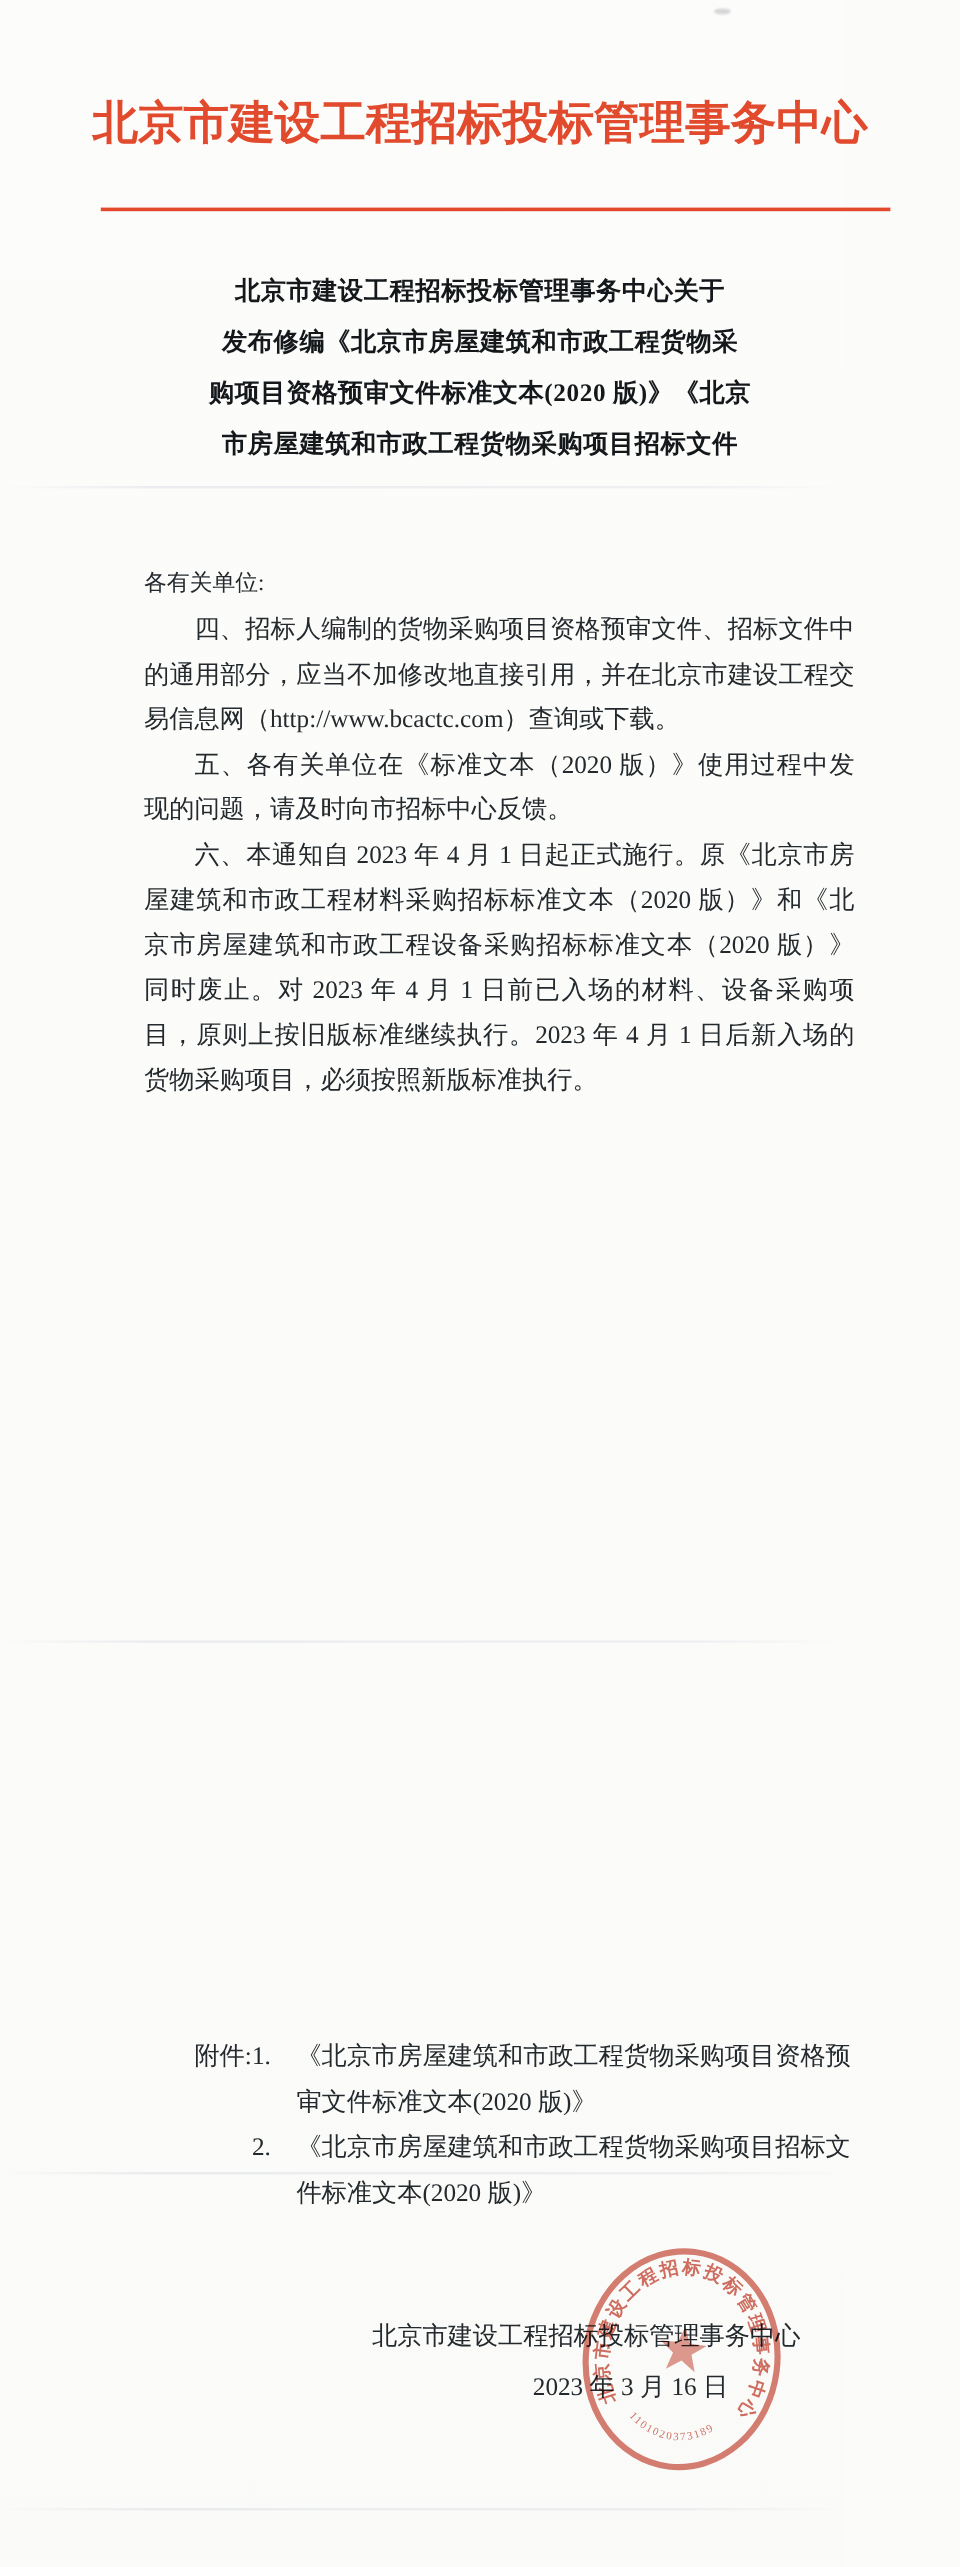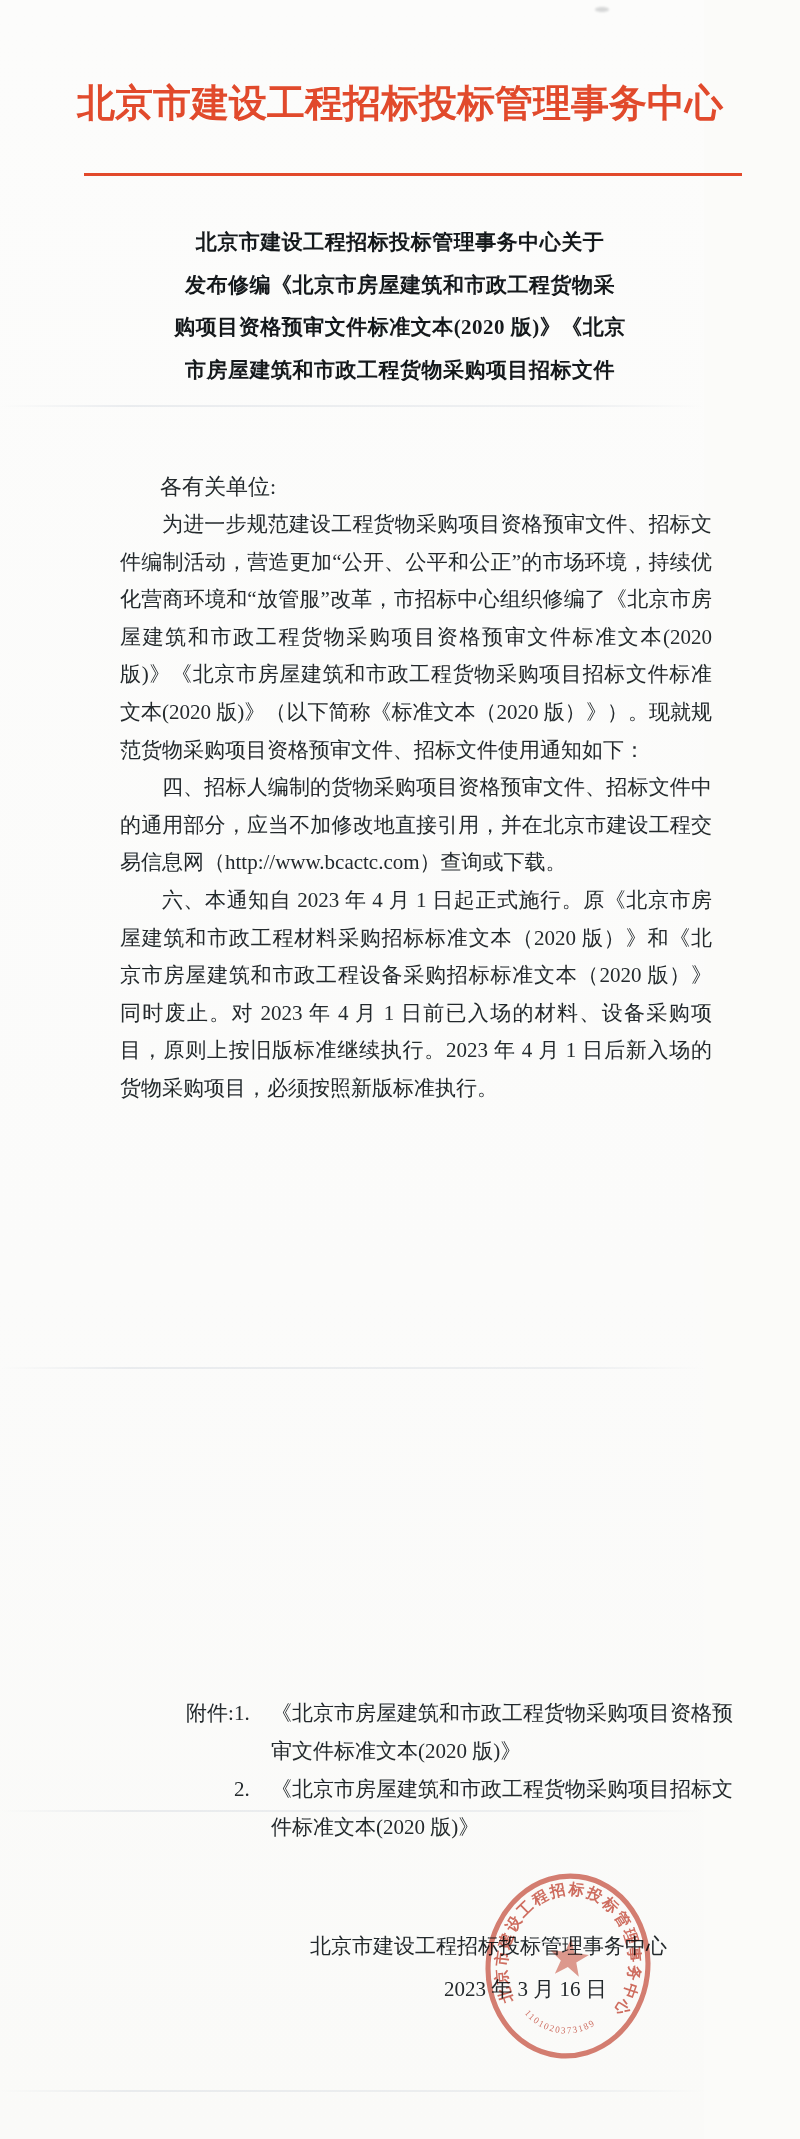--- a/index.html
+++ b/index.html
@@ -30,32 +30,32 @@
     position:absolute; top:173px; left:84px; width:658px; height:3px;
     background:#e2492b;
   }
   .doc-title {
     position:absolute; top:221px; left:60px; width:680px;
     text-align:center; font-weight:bold; font-size:21px; line-height:42.5px;
     color:#14181b; letter-spacing:0.5px;
   }
   .salutation {
     position:absolute; top:472px; left:120px;
-    font-size:22px; line-height:30px; color:#23292c;margin-left:40px;
+    font-size:19px; line-height:30px; color:#23292c;
   }
   .body-text {
     position:absolute; top:506px; left:120px; width:592px;
     font-size:21px; line-height:37.6px; text-align:justify;
     color:#23292c;
   }
   .body-text p { margin:0; text-indent:42px; }
   .attachments {
     position:absolute; top:1694px; left:162px; width:560px;
     font-size:21px; line-height:38px; color:#23292c;
-    display:flex; align-items:flex-start;margin-left:24px;
+    display:flex; align-items:flex-start;
   }
   .att-label { flex:0 0 48px; }
   .att-items { flex:1 1 auto; }
   .att-item { display:flex; align-items:flex-start; }
   .att-num { flex:0 0 37px; }
   .att-text { width:465px; }
   .signature-org {
     position:absolute; top:1931px; left:310px;
     font-size:21px; line-height:30px; color:#23292c; white-space:nowrap;
   }
@@ -86,22 +86,22 @@
   <div class="doc-title">
     <div>北京市建设工程招标投标管理事务中心关于</div>
     <div>发布修编《北京市房屋建筑和市政工程货物采</div>
     <div>购项目资格预审文件标准文本(2020 版)》《北京</div>
     <div>市房屋建筑和市政工程货物采购项目招标文件</div>
   </div>
 
   <div class="salutation">各有关单位:</div>
 
   <div class="body-text">
-    <p>为进一步规范建设工程货物采购项目资格预审文件、招标文件编制活动，营造更加“公开、公平和公正”的市场环境，持续优化营商环境和“放管服”改革，市招标中心组织修编了《北京市房屋建筑和市政工程货物采购项目资格预审文件标准文本(2020 版)》《北京市房屋建筑和市政工程货物采购项目招标文件标准文本(2020 版)》（以下简称《标准文本（2020 版）》）。现就规范货物采购项目资格预审文件、招标文件使用通知如下：</p>
     <p>四、招标人编制的货物采购项目资格预审文件、招标文件中的通用部分，应当不加修改地直接引用，并在北京市建设工程交易信息网（http://www.bcactc.com）查询或下载。</p>
+    <p>五、各有关单位在《标准文本（2020 版）》使用过程中发现的问题，请及时向市招标中心反馈。</p>
     <p>六、本通知自 2023 年 4 月 1 日起正式施行。原《北京市房屋建筑和市政工程材料采购招标标准文本（2020 版）》和《北京市房屋建筑和市政工程设备采购招标标准文本（2020 版）》同时废止。对 2023 年 4 月 1 日前已入场的材料、设备采购项目，原则上按旧版标准继续执行。2023 年 4 月 1 日后新入场的货物采购项目，必须按照新版标准执行。</p>
   </div>
 
   <div class="attachments">
     <span class="att-label">附件:</span>
     <div class="att-items">
       <div class="att-item">
         <span class="att-num">1.</span>
         <span class="att-text">《北京市房屋建筑和市政工程货物采购项目资格预审文件标准文本(2020 版)》</span>
       </div>

